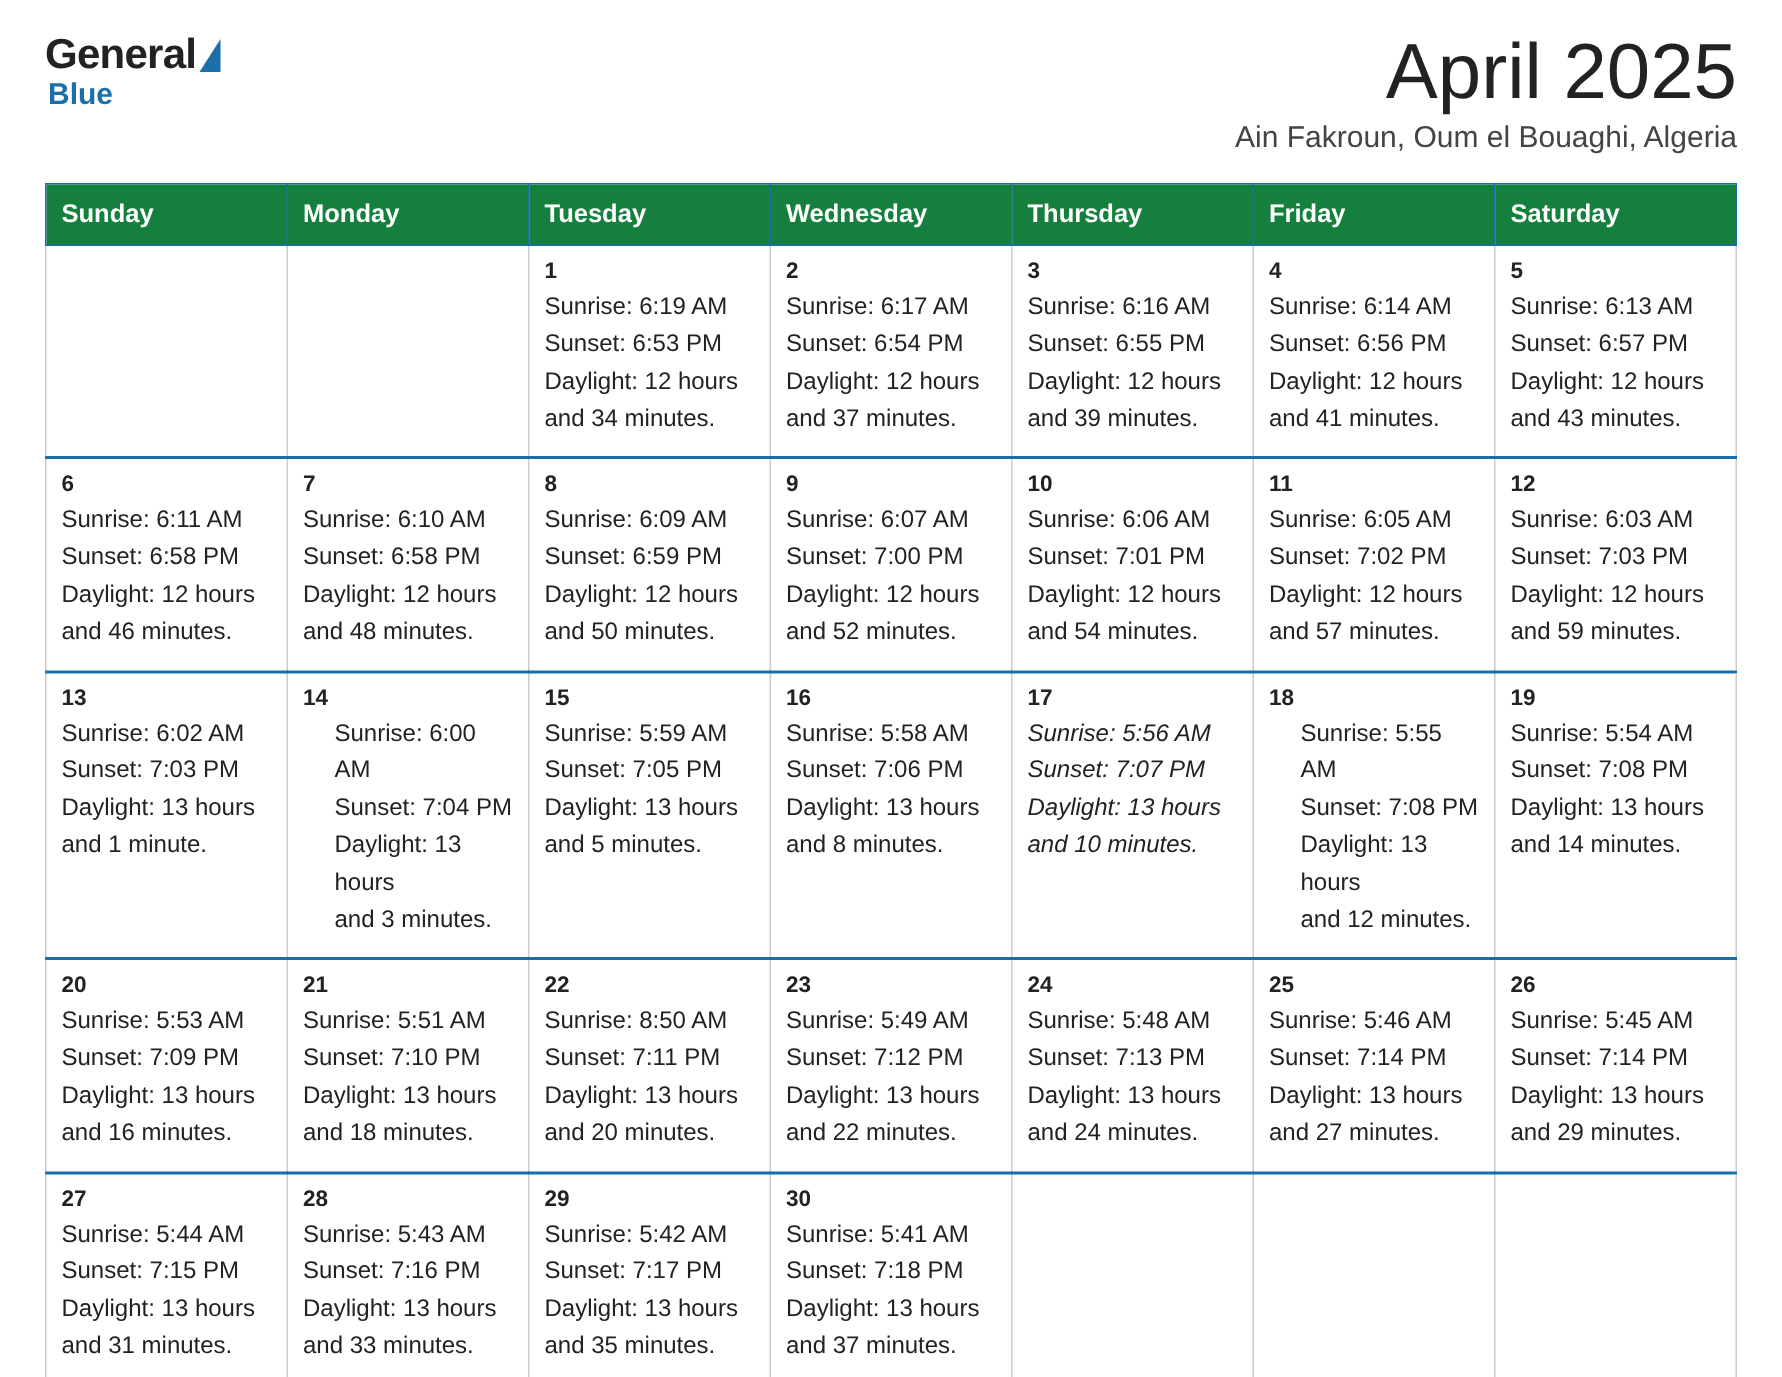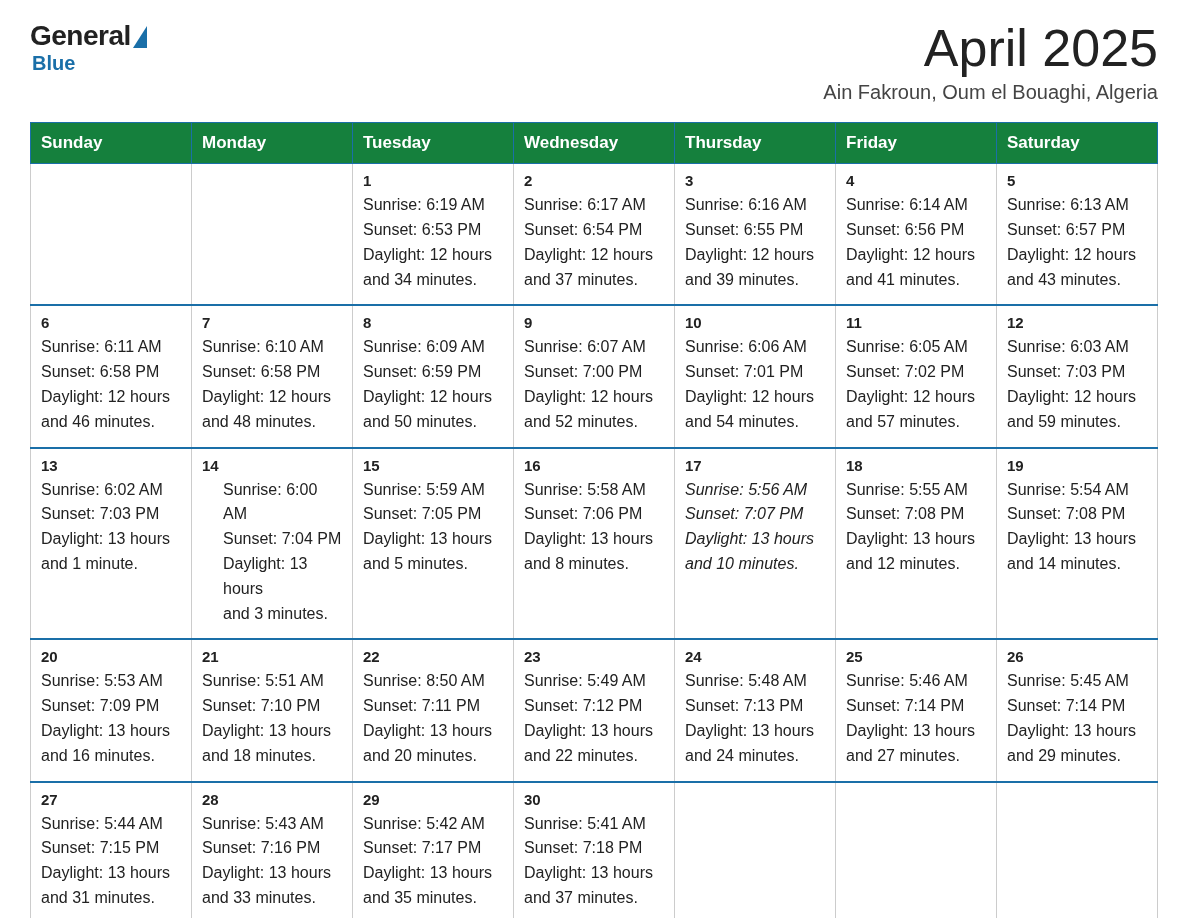--- a/index.html
+++ b/index.html
@@ -256,21 +256,21 @@
         </td>
         <td>
           <span class="day-num">17</span>
           <div class="day-info" style="white-space: pre-line; font-style: italic;">Sunrise: 5:56 AM
 Sunset: 7:07 PM
 Daylight: 13 hours
 and 10 minutes.</div>
         </td>
         <td>
           <span class="day-num">18</span>
-          <div class="day-info" style="white-space: pre-line;">Sunrise: 5:55 AM
+          <div class="day-info" style="white-space: pre-line; margin-left: 21px;">Sunrise: 5:55 AM
 Sunset: 7:08 PM
 Daylight: 13 hours
 and 12 minutes.</div>
         </td>
         <td>
           <span class="day-num">19</span>
           <div class="day-info" style="white-space: pre-line;">Sunrise: 5:54 AM
 Sunset: 7:08 PM
 Daylight: 13 hours
 and 14 minutes.</div>

